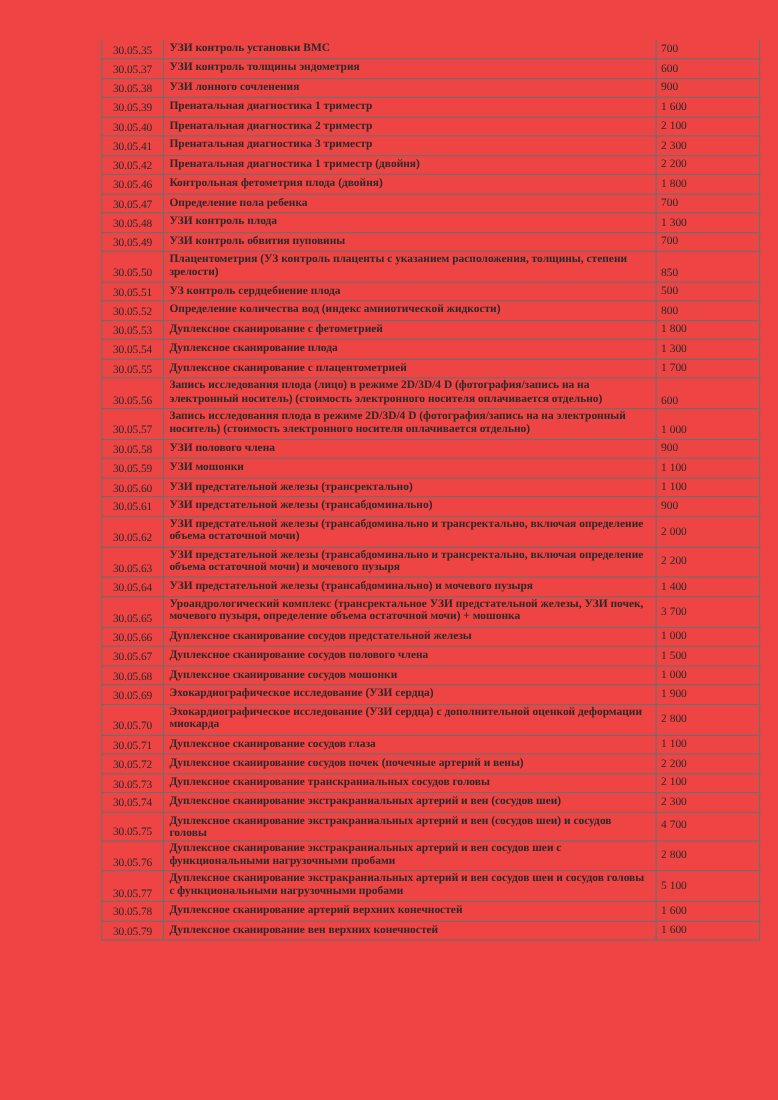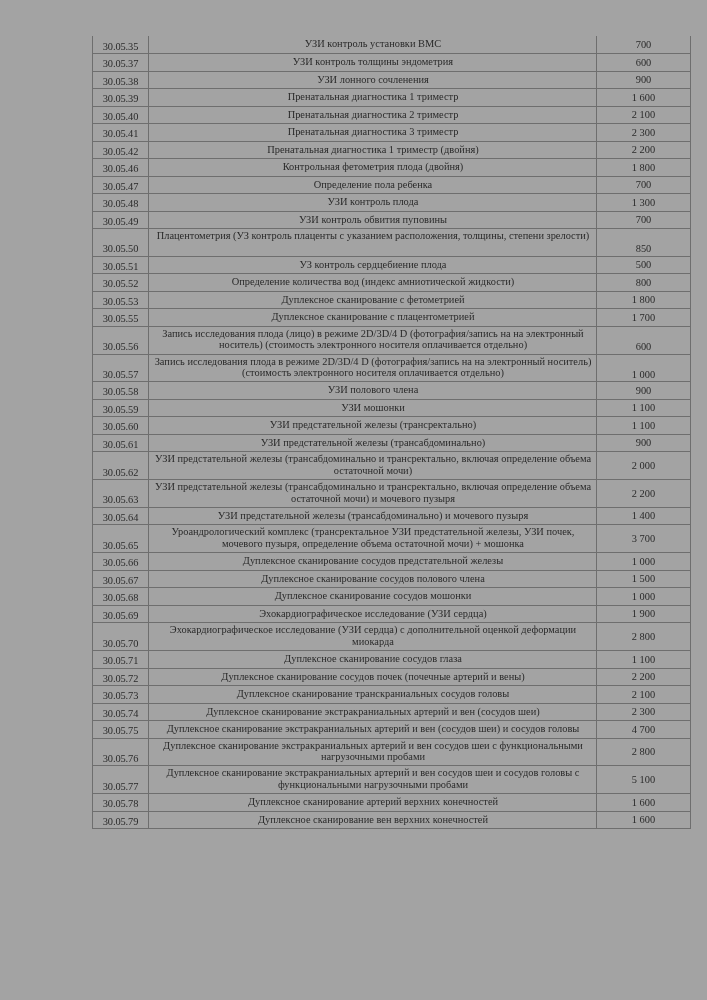--- a/index.html
+++ b/index.html
@@ -1,32 +1,32 @@
 <!DOCTYPE html>
 <html><head>
 <meta charset="utf-8">
 <style>
   html, body { margin: 0; padding: 0; background: #ffffff; }
   body { width: 707px; height: 1000px; position: relative; overflow: hidden;
          font-family: "Liberation Serif", "DejaVu Serif", serif; color: #2a2a2a; }
-  .page { position: absolute; left: 0; top: 0; width: 707px; height: 1000px; background: #a3a3a3; }
+  .page { position: absolute; left: 0; top: 0; width: 707px; height: 1000px; background: #ef4444; }
   table.price-table {
     position: absolute; left: 92px; top: 36px; width: 598px;
     border-collapse: collapse; table-layout: fixed;
   }
   table.price-table td {
     border-left: 1px solid #6e6e6e; border-right: 1px solid #6e6e6e;
     border-bottom: 1px solid #6e6e6e; border-top: 1px solid #6e6e6e;
     padding: 0 4px; font-size: 10.4px; line-height: 11.5px;
     height: 17.5px; box-sizing: border-box; overflow: hidden;
   }
   table.price-table tr:first-child td { border-top: none; }
   td.code { width: 56px; text-align: center; vertical-align: bottom; padding-bottom: 1px !important; letter-spacing: -0.1px; }
-  td.desc { width: 448px; text-align: center; vertical-align: top; padding-top: 2px !important; padding-left: 5px !important; }
-  td.price { width: 94px; text-align: center; vertical-align: middle; }
+  td.desc { width: 448px; text-align: left; vertical-align: top; padding-top: 2px !important; padding-left: 5px !important; font-weight: bold; }
+  td.price { width: 94px; text-align: left; vertical-align: middle; }
   tr.two td { height: 27.8px; }
   tr.two td.desc { padding-top: 1px !important; }
   tr.bottom-price td.price { vertical-align: bottom; padding-bottom: 1px; margin-left: 31px; }
 </style>
 </head>
 <body>
 
 <div class="page">
   <table class="price-table">
     <tbody id="rows">
@@ -99,20 +99,25 @@
           <td class="code">30.05.52</td>
           <td class="desc">Определение количества вод (индекс амниотической жидкости)</td>
           <td class="price">800</td>
         </tr>
         <tr>
           <td class="code">30.05.53</td>
           <td class="desc">Дуплексное сканирование с фетометрией</td>
           <td class="price">1 800</td>
         </tr>
         <tr>
+          <td class="code">30.05.54</td>
+          <td class="desc">Дуплексное сканирование плода</td>
+          <td class="price">1 300</td>
+        </tr>
+        <tr>
           <td class="code">30.05.55</td>
           <td class="desc">Дуплексное сканирование с плацентометрией</td>
           <td class="price">1 700</td>
         </tr>
         <tr class="two bottom-price">
           <td class="code">30.05.56</td>
           <td class="desc">Запись исследования плода (лицо) в режиме 2D/3D/4 D  (фотография/запись на на электронный носитель) (стоимость электронного носителя оплачивается отдельно)</td>
           <td class="price">600</td>
         </tr>
         <tr class="two bottom-price">

